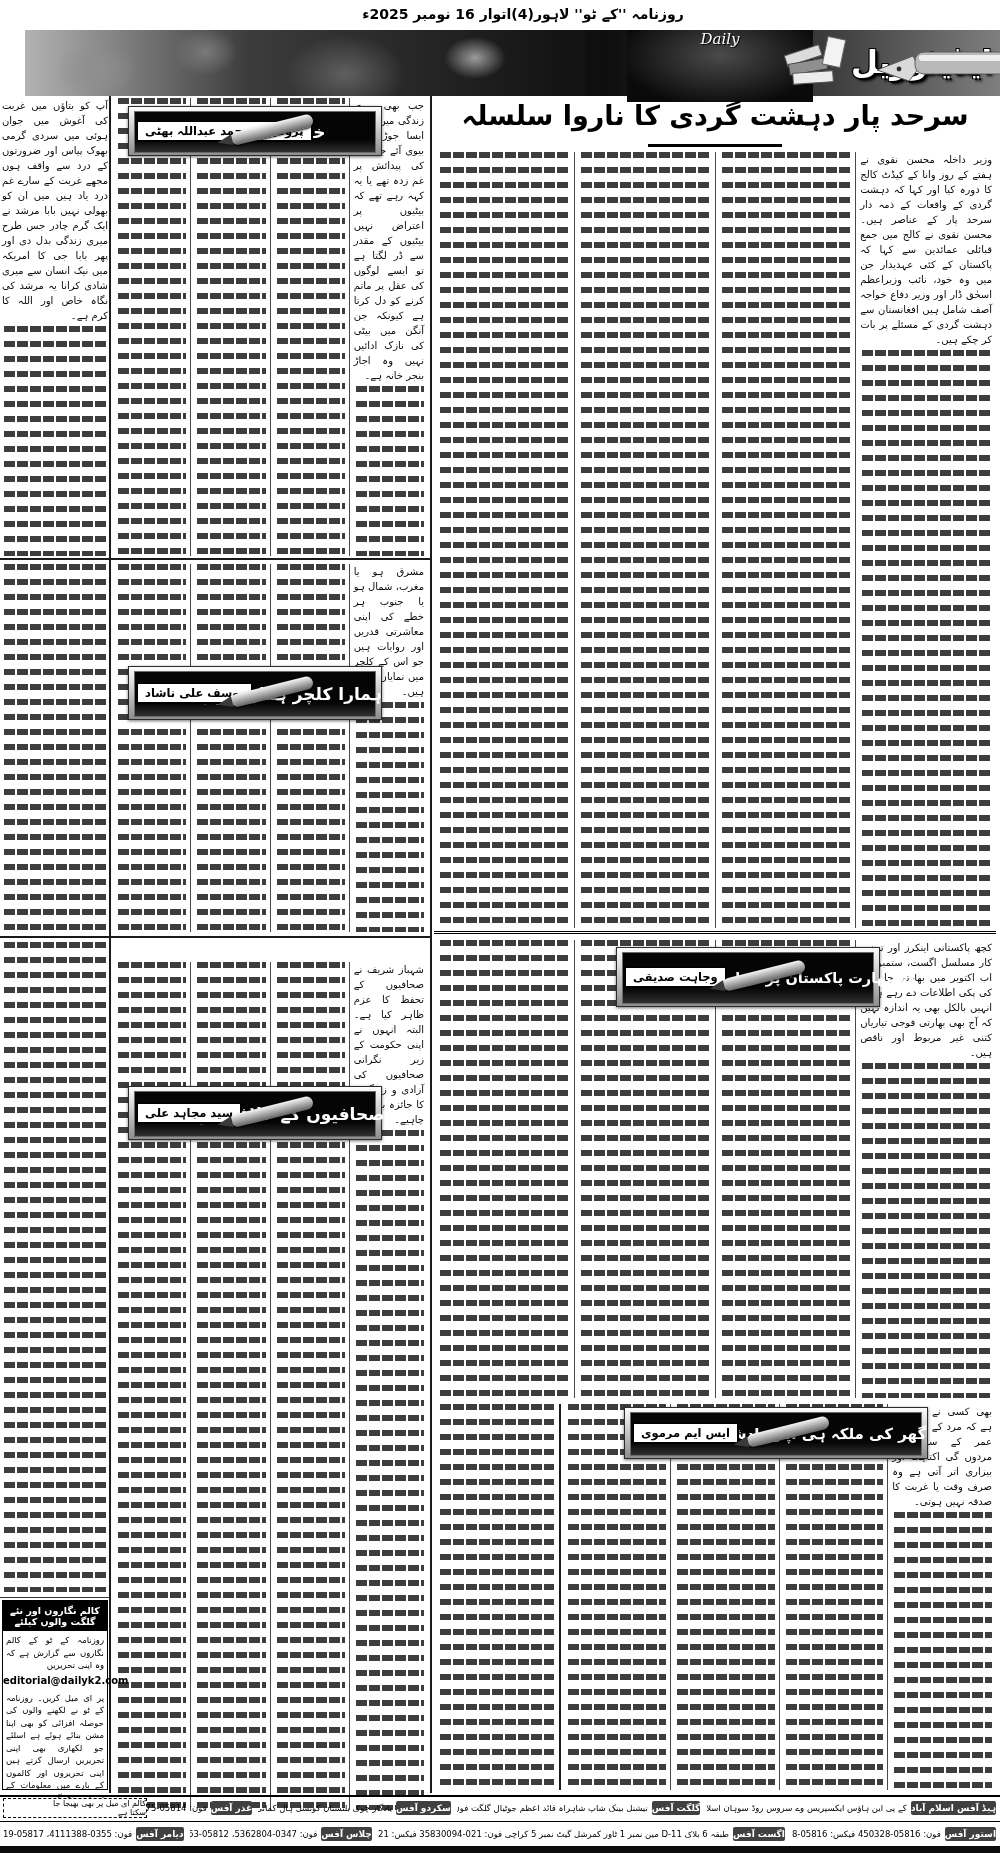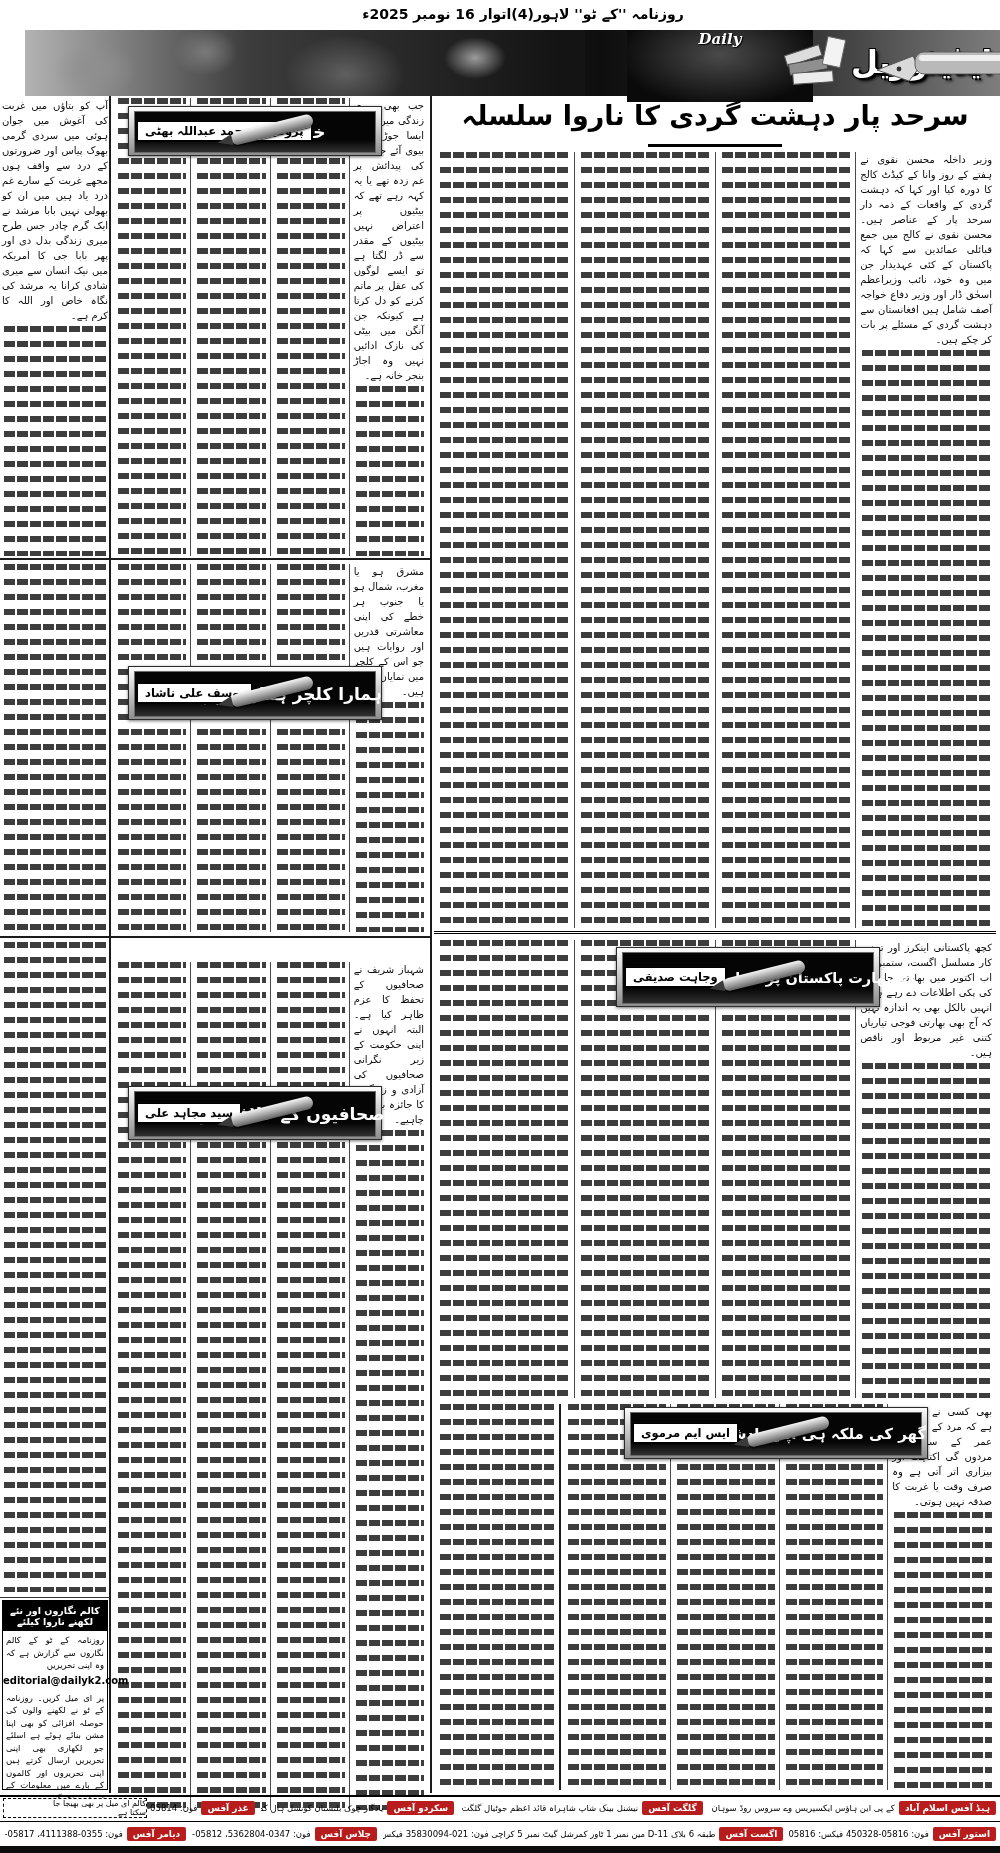--- a/index.html
+++ b/index.html
@@ -15,21 +15,21 @@
   #masthead{top:30px;left:2px;width:996px;height:66px;background:linear-gradient(90deg,#9a9a9a,#2a2a2a 30%,#0e0e0e 58%,#3a3a3a 80%,#868686);overflow:visible;}
   #collage{position:absolute;left:0;top:0;width:560px;height:100%;
     background:
       radial-gradient(60px 40px at 70px 40px,#8f8f8f 0%,rgba(0,0,0,0) 70%),
       radial-gradient(46px 34px at 180px 22px,#7a7a7a 0%,rgba(0,0,0,0) 70%),
       radial-gradient(80px 52px at 320px 44px,#5f5f5f 0%,rgba(0,0,0,0) 75%),
       radial-gradient(44px 30px at 450px 28px,#9c9c9c 0%,rgba(0,0,0,0) 70%),
       linear-gradient(90deg,#b3b3b3,#3c3c3c 40%,#141414 95%);}
   #logo{position:absolute;left:602px;top:0;width:186px;height:72px;text-align:center;
     background:radial-gradient(ellipse at 50% 35%,#4a4a4a,#0a0a0a 78%);}
-  #logo .daily{font-family:"DejaVu Serif",serif;font-style:italic;font-weight:bold;font-size:15px;color:#fff;line-height:18px;text-shadow:1px 1px 1px #000;}
+  #logo .daily{font-family:"DejaVu Serif",serif;font-style:italic;font-weight:normal;font-size:15px;color:#fff;line-height:18px;text-shadow:1px 1px 1px #000;}
   #logo .k2{font-size:50px;line-height:46px;font-weight:bold;color:#fff;letter-spacing:5px;
     text-shadow:3px 3px 0 #000,-2px -2px 0 #000,2px -2px 0 #000,-2px 2px 0 #000,5px 5px 3px #000;}
   #edcal{position:absolute;left:826px;top:14px;font-size:31px;font-weight:bold;color:#fff;direction:rtl;
     text-shadow:2px 2px 0 #000,-1px -1px 0 #000,1px -1px 0 #000,-1px 1px 0 #000,3px 3px 3px #000;}
   #books{position:absolute;left:756px;top:4px;}
   #pensvg{position:absolute;right:0px;top:6px;}
   
   .pen-banner{position:absolute;background:linear-gradient(180deg,#fdfdfd,#8d8d8d);border:1px solid #2c2c2c;padding:4px 5px;box-sizing:border-box;box-shadow:0 1px 3px rgba(0,0,0,.55);z-index:5;}
   .pbar{height:100%;background:linear-gradient(180deg,#050505 70%,#303030);border:1px solid #6a6a6a;display:flex;align-items:center;justify-content:center;position:relative;}
   .ptitle{color:#fff;font-weight:bold;font-size:17px;direction:rtl;white-space:nowrap;padding:0 10px 0 60px;}
@@ -50,21 +50,21 @@
   
   #notice{position:absolute;left:2px;top:1600px;width:106px;height:190px;border:1px solid #000;box-sizing:border-box;background:#fff;}
   .notice-title{background:#000;color:#fff;font-size:9.5px;text-align:center;padding:4px 1px;direction:rtl;font-weight:bold;}
   .notice-body{font-size:8.5px;direction:rtl;text-align:justify;padding:3px 3px 0;line-height:12.5px;}
   .notice-email{direction:ltr;font-weight:bold;font-size:10px;text-align:center;display:block;margin:3px 0;}
   
   .frow{position:absolute;left:0;width:1000px;height:24px;display:flex;flex-direction:row-reverse;align-items:center;gap:6px;box-sizing:border-box;}
   #frow1{top:1795px;border-top:2px solid #000;padding:0 4px 0 120px;}
   #frow2{top:1821px;border-top:1px solid #000;padding:0 4px;}
   .fgroup{display:flex;flex-direction:row-reverse;align-items:center;gap:4px;white-space:nowrap;overflow:hidden;}
-  .fbadge{background:#b91c1c;color:#fff;font-size:9px;font-weight:bold;padding:2px 6px;border-radius:2px;direction:rtl;flex:none;}
+  .fbadge{background:#404040;color:#fff;font-size:9px;font-weight:bold;padding:2px 0;border-radius:2px;direction:rtl;flex:none;}
   .fdet{font-size:8.5px;direction:rtl;}
   #mailbox{position:absolute;left:3px;top:1798px;width:110px;height:18px;border:1px dashed #000;font-size:8px;display:flex;align-items:center;justify-content:center;direction:rtl;background:#fff;z-index:3;padding-left:32px;}
   #botbar{position:absolute;left:0;top:1846px;width:1000px;height:7px;background:#0d0d0d;}
 </style>
 </head>
 <body>
 
 <div id="dateline" class="abs">روزنامہ ''کے ٹو'' لاہور(4)اتوار 16 نومبر 2025ء</div>
 
 <div id="masthead" class="abs">
@@ -238,21 +238,21 @@
 </div>
 <div class="pen-banner" style="left:624px;top:1407px;width:304px;height:52px;">
   <div class="pbar">
       <span class="ptitle" style="font-size:15px;">جب گھر کی ملکہ ہی اپنے بادشاہ کو گرا دے</span>
     </div>
   <div class="pauthor">ایس ایم مرموی</div>
   <div class="pen-shape"></div>
 </div>
 
 <div id="notice">
-  <div class="notice-title">کالم نگاروں اور نئے لکھنے ناروا کیلئے</div>
+  <div class="notice-title">کالم نگاروں اور نئے گلگت والوں کیلئے</div>
   <div class="notice-body">روزنامہ کے ٹو کے کالم نگاروں سے گزارش ہے کہ وہ اپنی تحریریں</div>
   <span class="notice-email">editorial@dailyk2.com</span>
   <div class="notice-body">پر ای میل کریں۔ روزنامہ کے ٹو نے لکھنے والوں کی حوصلہ افزائی کو بھی اپنا مشن بنائے ہوئے ہے اسلئے جو لکھاری بھی اپنی تحریریں ارسال کرتے ہیں اپنی تحریروں اور کالموں کے بارے میں معلومات کے لیے اوپر دی گئی</div>
 </div>
 
 <div id="mailbox">کالم ای میل پر بھی بھیجا جا سکتا ہے</div>
 <div id="frow1" class="frow">
   <div class="fgroup">
     <span class="fbadge">ہیڈ آفس اسلام آباد</span>
     <span class="fdet">کے پی این ہاؤس ایکسپریس وے سروس روڈ سوہان اسلام آباد فون: 6-051-2612184 فیکس: 051-2612185</span>

